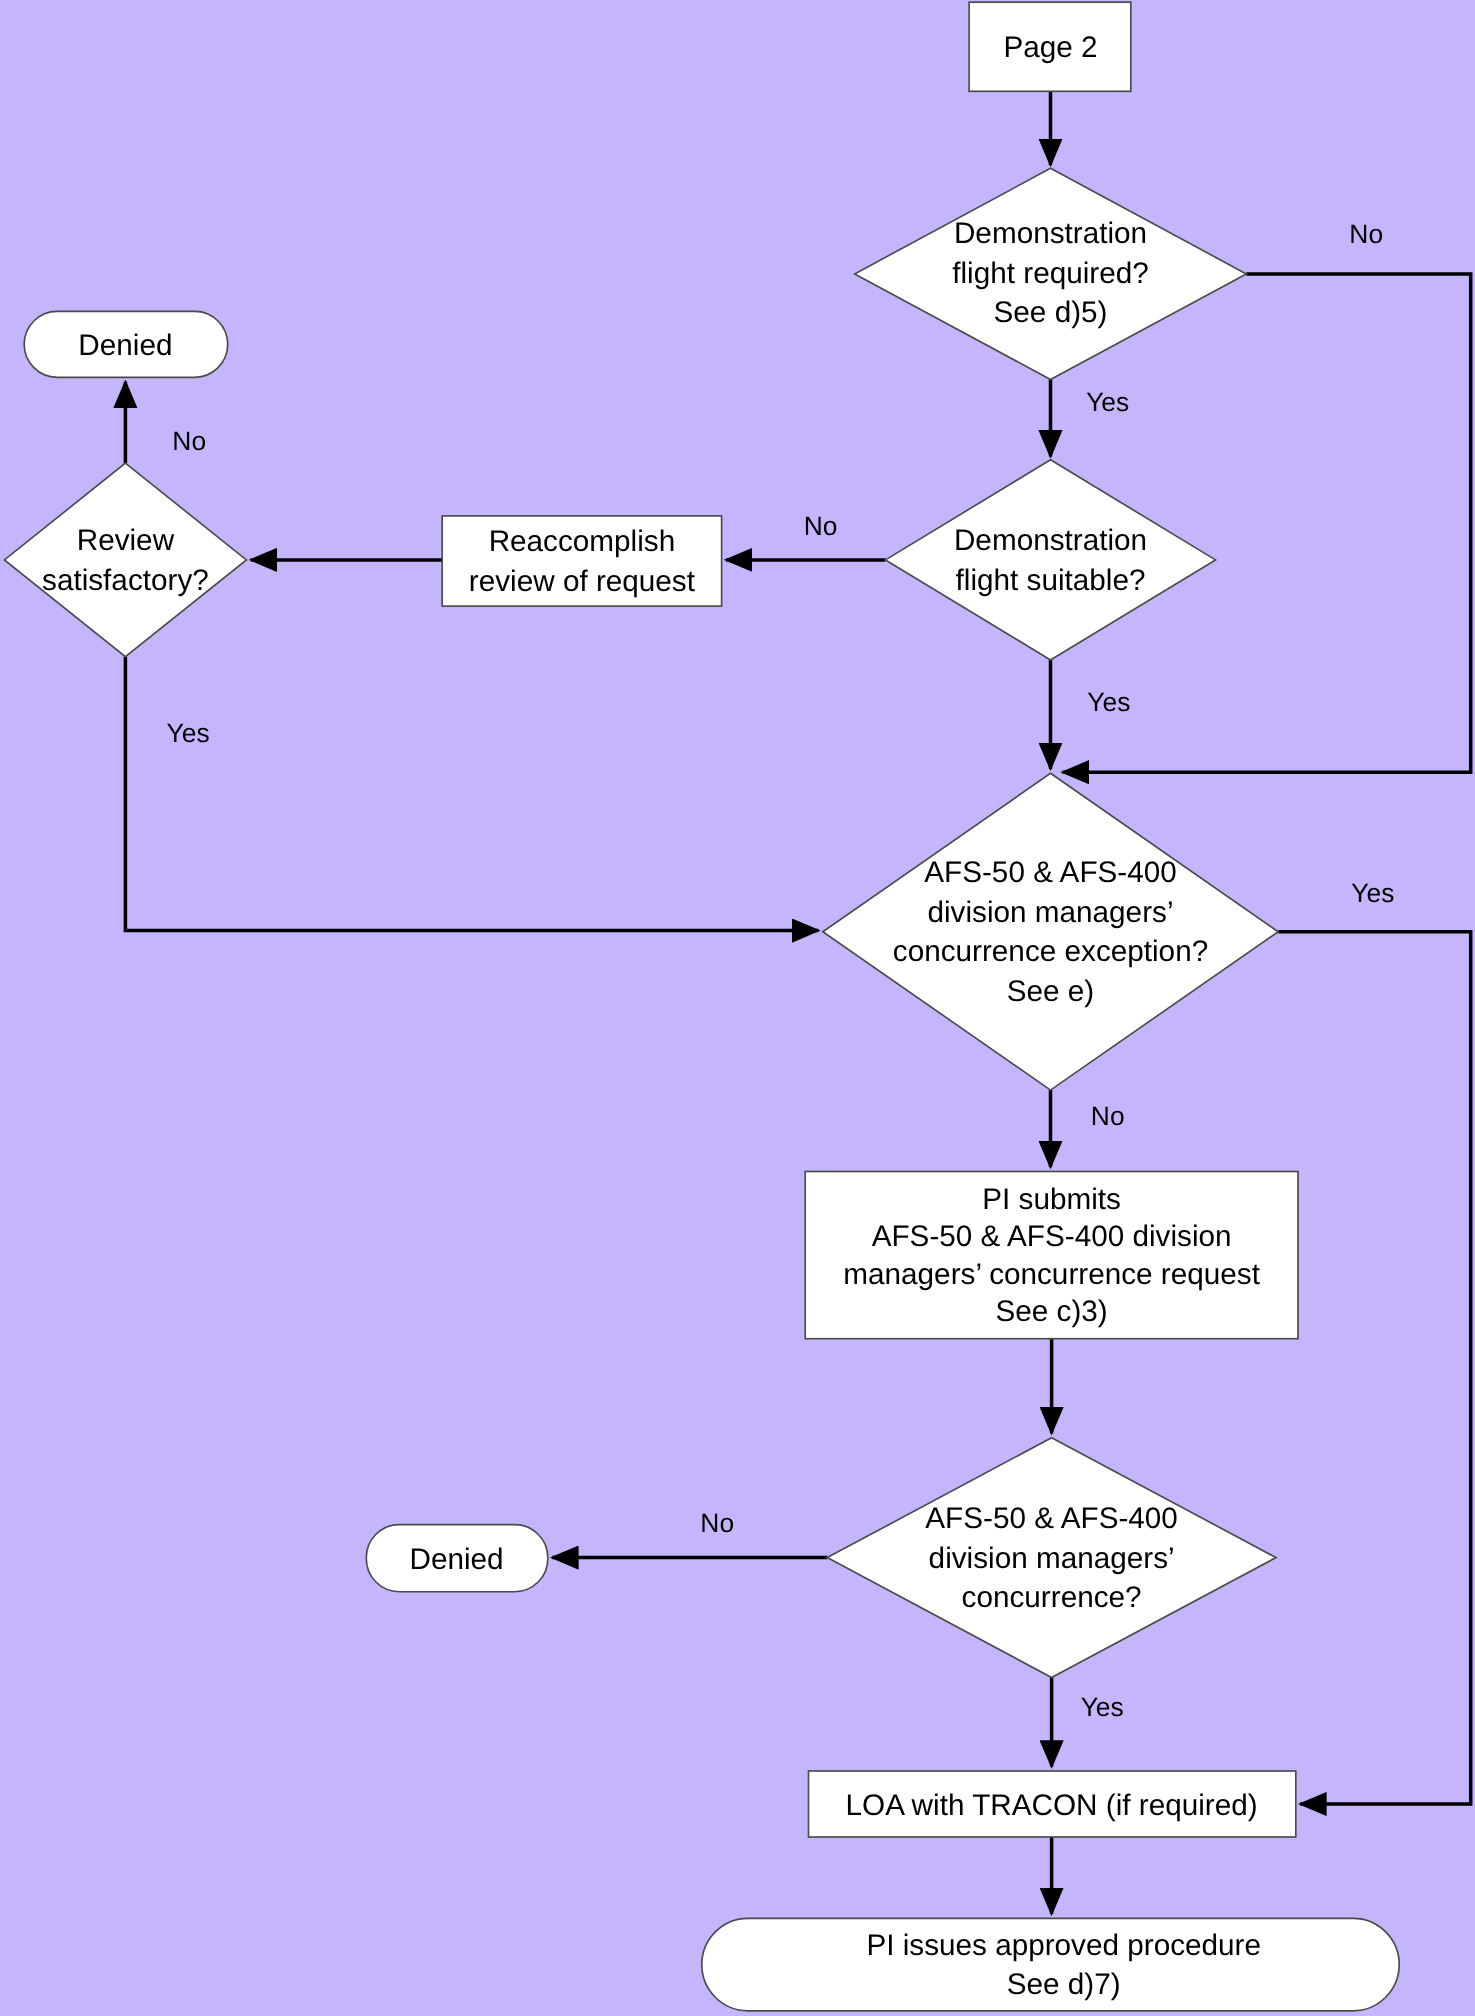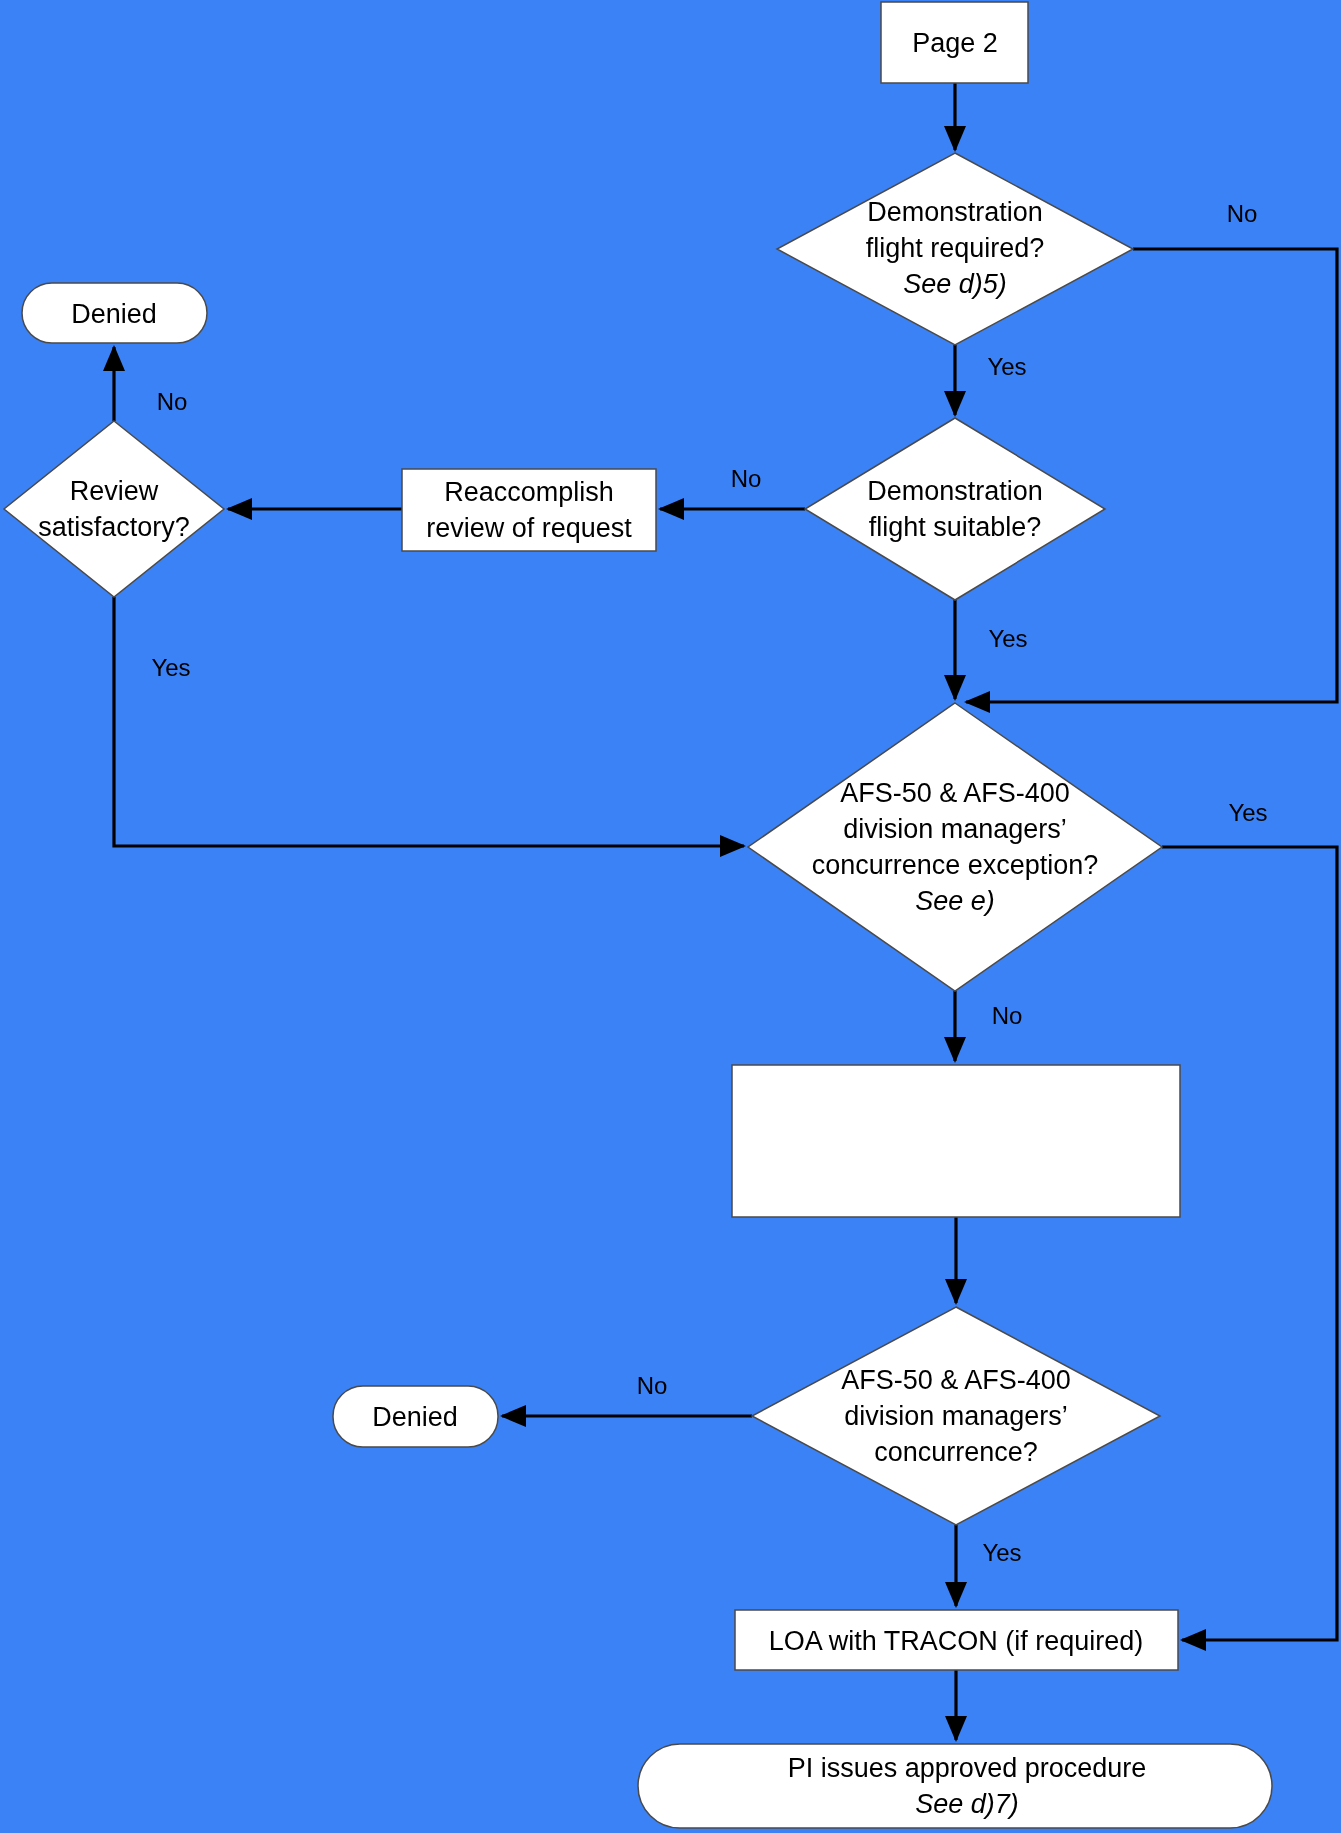--- a/index.html
+++ b/index.html
@@ -4,41 +4,41 @@
 <style>
   html, body {
     margin: 0;
     padding: 0;
     background: #ffffff;
   }
   .canvas {
     position: relative;
     width: 1341px;
     height: 1833px;
-    background: #3b82f6;
+    background: #c4b5fd;
     font-family: "Liberation Sans", sans-serif;
     color: #000000;
     overflow: hidden;
   }
   .canvas svg {
     position: absolute;
     left: 0;
     top: 0;
   }
   .node {
     position: absolute;
     transform: translate(-50%, -50%);
     text-align: center;
     font-size: 27px;
     line-height: 36px;
     white-space: nowrap;
     color: #000000;
   }
   .node.tight { line-height: 34px; }
-  .ital { font-style: italic; }
+  .ital { }
   .elabel {
     position: absolute;
     transform: translate(-50%, -50%);
     font-size: 24px;
     line-height: 30px;
     white-space: nowrap;
     color: #000000;
   }
 </style>
 </head>
@@ -115,20 +115,26 @@
     <div>Denied</div>
   </div>
 
   <div class="node" style="left:955px; top:847px;">
     <div>AFS-50 &amp; AFS-400</div>
     <div>division managers’</div>
     <div>concurrence exception?</div>
     <div class="ital">See e)</div>
   </div>
 
+  <div class="node tight" style="left:956px; top:1141px;">
+    <div>PI submits</div>
+    <div>AFS-50 &amp; AFS-400 division</div>
+    <div>managers’ concurrence request</div>
+    <div class="ital">See c)3)</div>
+  </div>
 
   <div class="node" style="left:956px; top:1416px;">
     <div>AFS-50 &amp; AFS-400</div>
     <div>division managers’</div>
     <div>concurrence?</div>
   </div>
 
   <div class="node" style="left:415px; top:1417px;">
     <div>Denied</div>
   </div>

